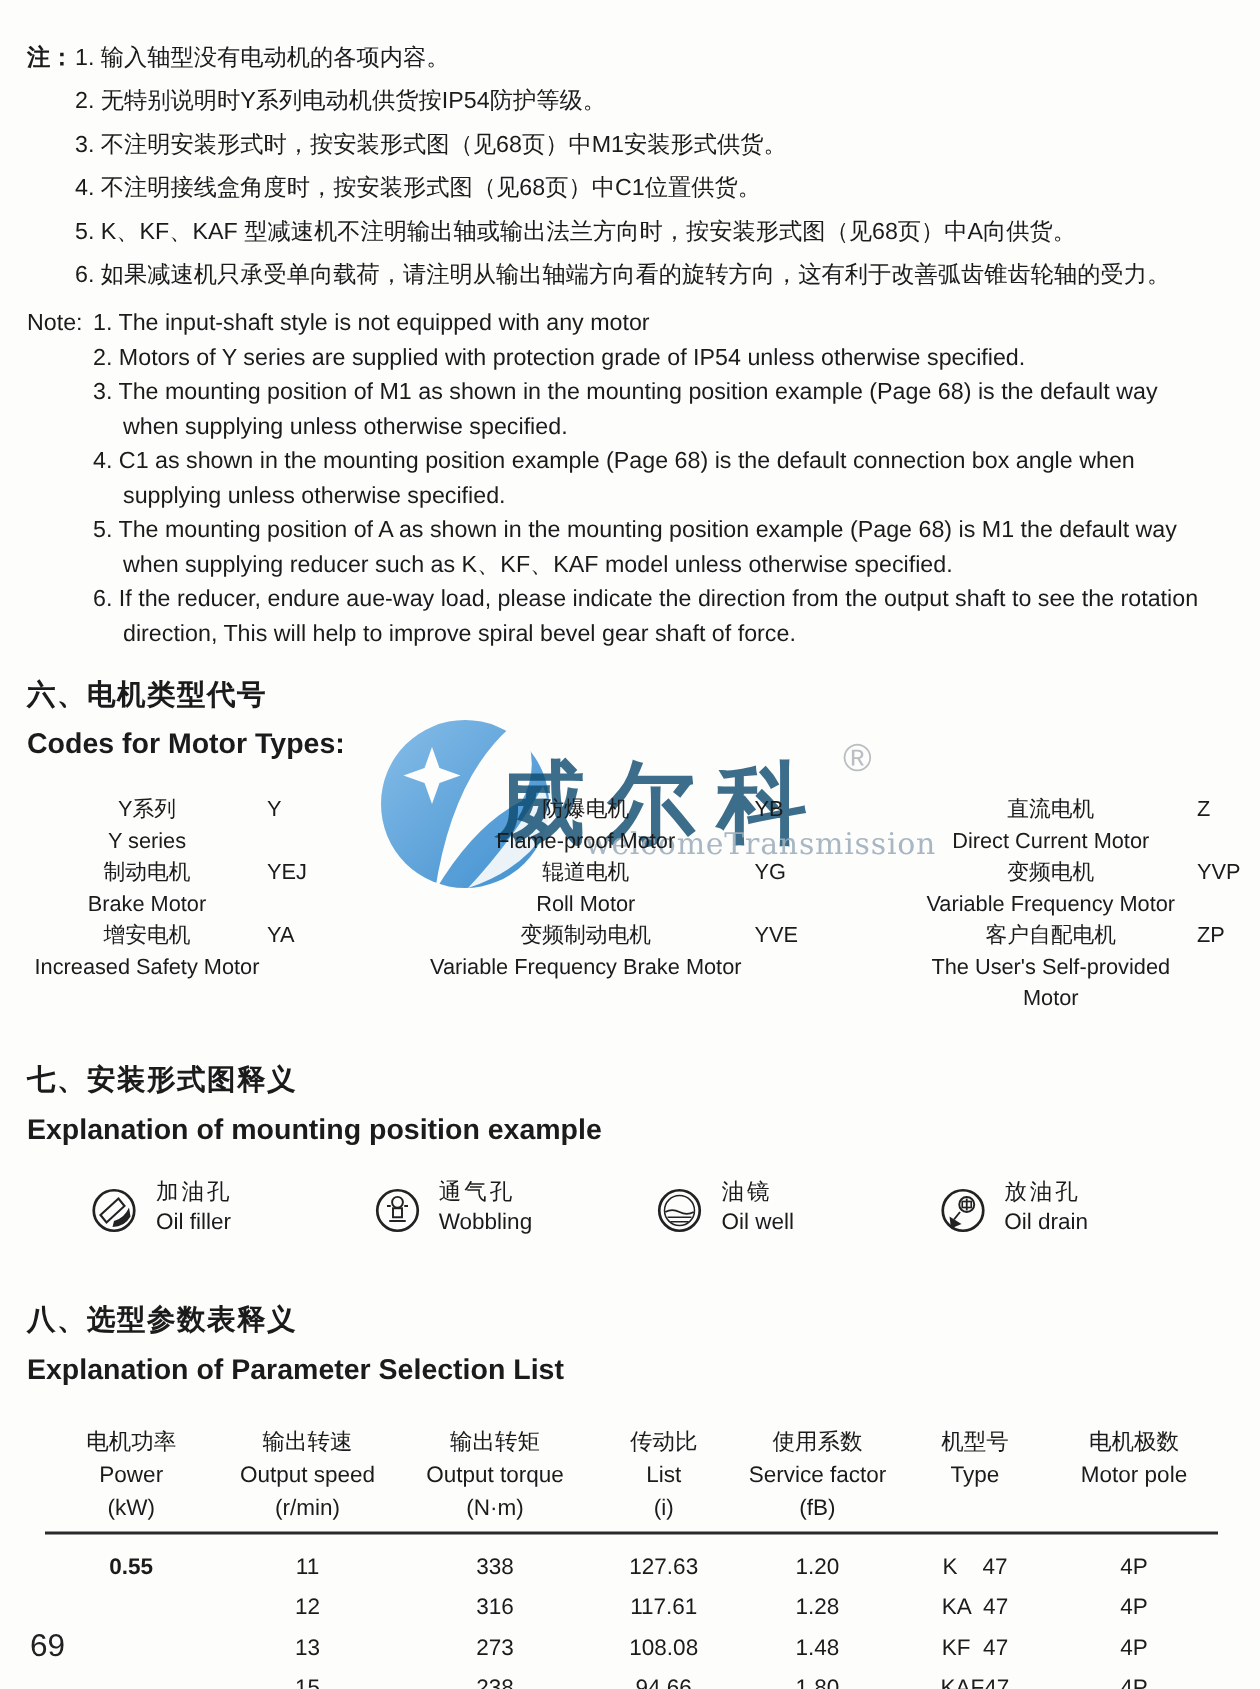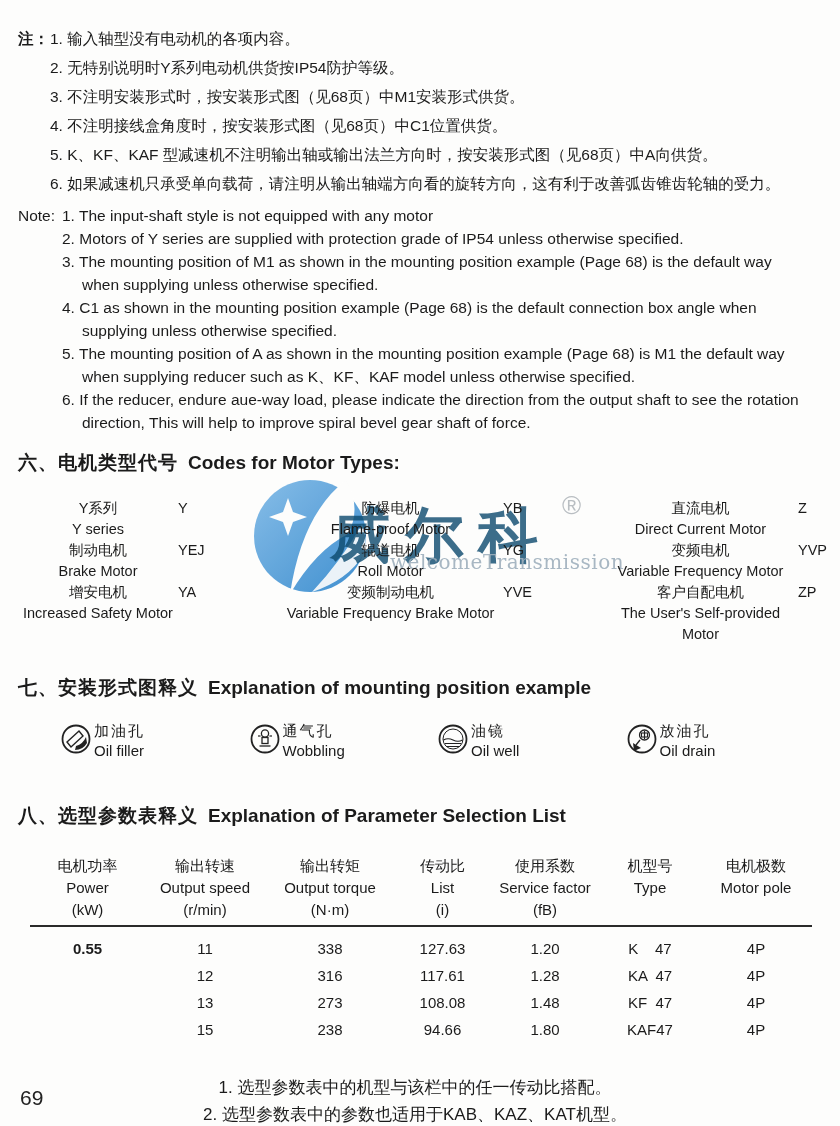--- a/index.html
+++ b/index.html
@@ -18,35 +18,35 @@
   .notes-cn{font-size:15.5px;line-height:29px;}
   .notes-cn .row{display:flex;}
   .notes-cn .prefix{flex:0 0 32px;font-weight:600;}
   .notes-cn .items{flex:1;}
   .note-item{padding-left:20px;text-indent:-20px;}
   .notes-en{font-size:15.5px;line-height:23px;margin-top:6px;}
   .notes-en .row{display:flex;}
   .notes-en .prefix{flex:0 0 44px;}
   .notes-en .items{flex:1;max-width:760px;}
   
-  .sec-head{font-size:19px;font-weight:700;margin-top:16px;display:flex;align-items:baseline;gap:10px;}
+  .sec-head{font-size:19px;font-weight:700;margin-top:16px;display:flex;align-items:baseline;gap:10px;flex-direction:column;}
   .sec-head .cn{letter-spacing:1px;}
   
   .motor-table{position:relative;margin-top:22px;z-index:1;}
   .motor-row{display:grid;grid-template-columns:160px 100px 225px 100px 195px 60px;line-height:21px;font-size:14.5px;}
   .m-name{text-align:center;}
   .m-code{text-align:left;padding-top:0;}
   .watermark{position:absolute;left:250px;top:478px;width:360px;height:130px;z-index:0;pointer-events:none;}
   .wm-chars{position:absolute;left:80px;top:18px;font-size:60px;font-weight:700;letter-spacing:14px;color:#0c4a6e;opacity:.8;font-family:"DejaVu Sans",sans-serif;white-space:nowrap;}
   .wm-reg{position:absolute;left:312px;top:12px;font-size:26px;color:#aeb4b9;opacity:.85;}
   .wm-en{position:absolute;left:140px;top:72px;font-size:20px;color:#9fb0bd;opacity:.9;font-family:"DejaVu Serif",serif;letter-spacing:.5px;}
   .wm-swoosh{position:absolute;left:0;top:-2px;opacity:.92;}
   
   .mount-row{display:flex;margin-top:20px;padding-left:40px;}
-  .mount-item{display:flex;align-items:flex-start;width:193px;}
+  .mount-item{display:flex;align-items:flex-end;gap:10px;width:193px;}
   .mount-item .labels{font-size:15px;line-height:20px;}
   .mount-item .labels .zh{letter-spacing:2px;}
   
   .param-table{margin-top:26px;margin-left:12px;width:782px;}
   .p-head{display:grid;grid-template-columns:115px 120px 130px 95px 110px 100px 112px;text-align:center;font-size:15px;line-height:22px;border-bottom:2.5px solid #2a2a2a;padding-bottom:4px;}
   .p-row{display:grid;grid-template-columns:115px 120px 130px 95px 110px 100px 112px;text-align:center;font-size:15px;line-height:27px;}
   .p-body{padding-top:8px;}
   .p-row .bold{font-weight:700;}
   .pre{white-space:pre;}
   

